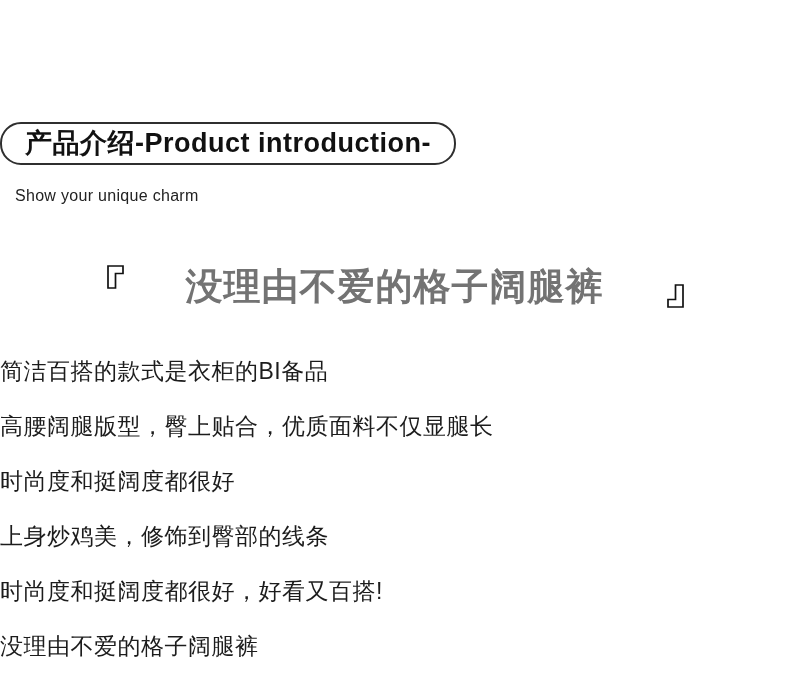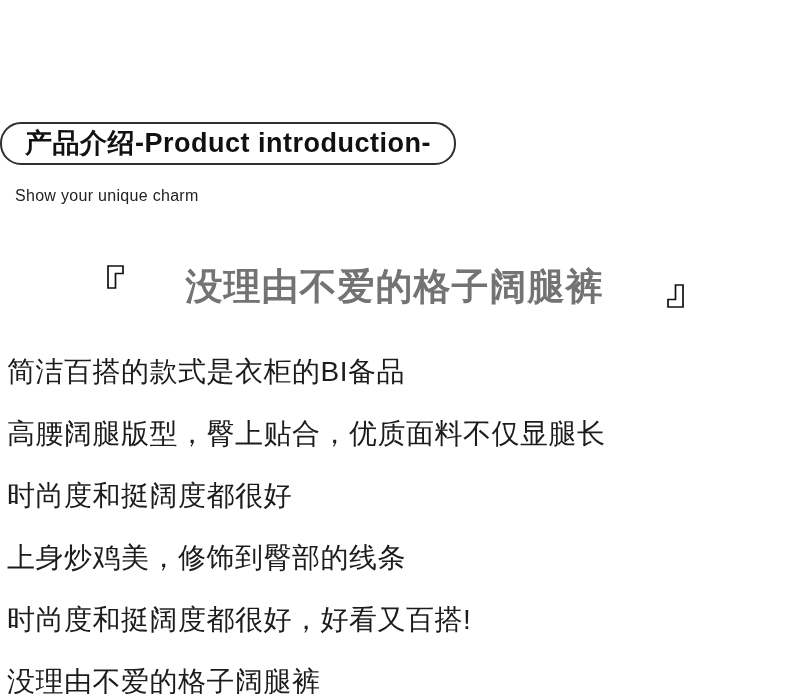--- a/index.html
+++ b/index.html
@@ -68,22 +68,22 @@
     transform: translateY(-10px);
   }
   .bracket-right {
     margin-left: 51px;
     transform: translateY(9px);
   }
   .description {
     margin-top: 35px;
   }
   .description p {
-    margin: 7px;
-    font-size: 28px;
+    margin: 0;
+    font-size: 23px;
     line-height: 55px;
     font-weight: 400;
     color: #1c1c1c;
     letter-spacing: 0.5px;
     white-space: nowrap;
   }
 </style>
 </head>
 <body>
 

